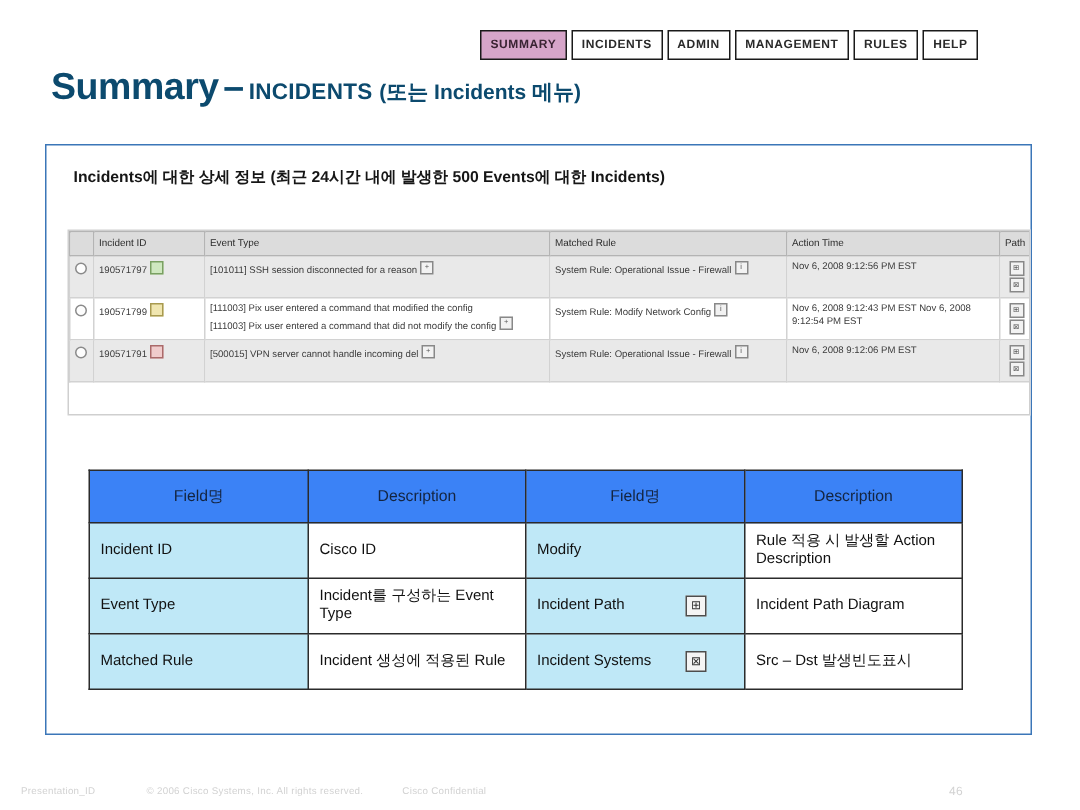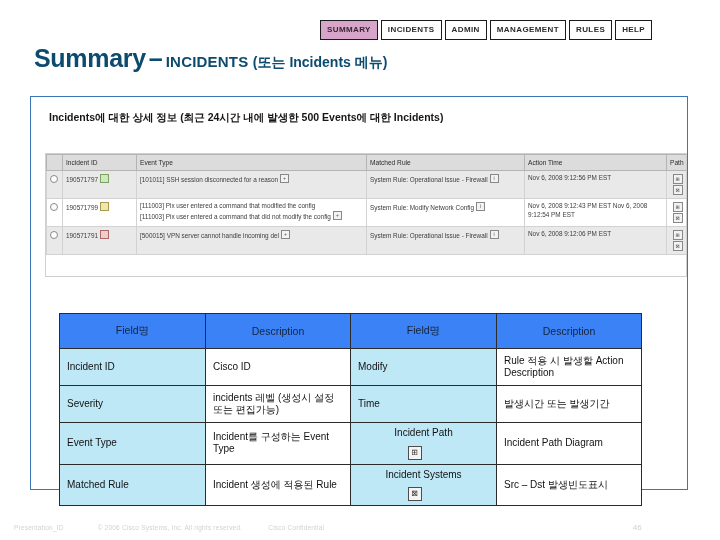--- a/index.html
+++ b/index.html
@@ -217,21 +217,20 @@
   .col-name1 { width: 146px; }
   .col-desc1 { width: 145px; }
   .col-name2 { width: 146px; }
   .col-desc2 { width: 145px; }
 
   .cell-with-icon {
     display: flex;
     align-items: center;
     justify-content: space-between;
     gap: 6px;
-    flex-direction: column;
   }
   .glyph-box {
     display: inline-block;
     width: 12px;
     height: 12px;
     border: 1px solid #4d4d4d;
     background: #f4f4f4;
     font-size: 8px;
     line-height: 12px;
     text-align: center;
@@ -371,26 +370,20 @@
       </tr>
     </thead>
     <tbody>
       <tr>
         <td class="namecell">Incident ID</td>
         <td>Cisco ID</td>
         <td class="namecell">Modify</td>
         <td>Rule 적용 시 발생할 Action Description</td>
       </tr>
       <tr>
-        <td class="namecell">Severity</td>
-        <td>incidents 레벨 (생성시 설정 또는 편집가능)</td>
-        <td class="namecell">Time</td>
-        <td>발생시간 또는 발생기간</td>
-      </tr>
-      <tr>
         <td class="namecell">Event Type</td>
         <td>Incident를 구성하는 Event Type</td>
         <td class="namecell">
           <span class="cell-with-icon">
             <span>Incident Path</span>
             <span class="glyph-box">⊞</span>
           </span>
         </td>
         <td>Incident Path Diagram</td>
       </tr>

